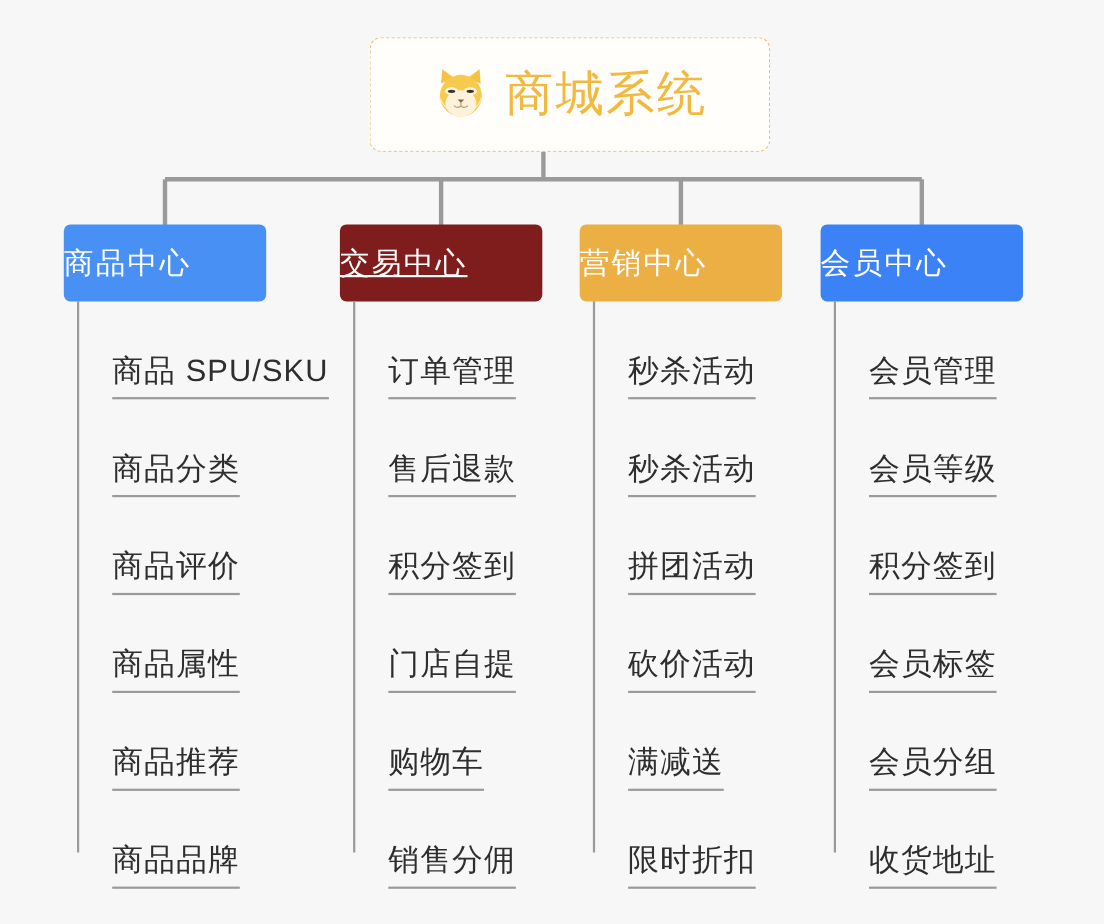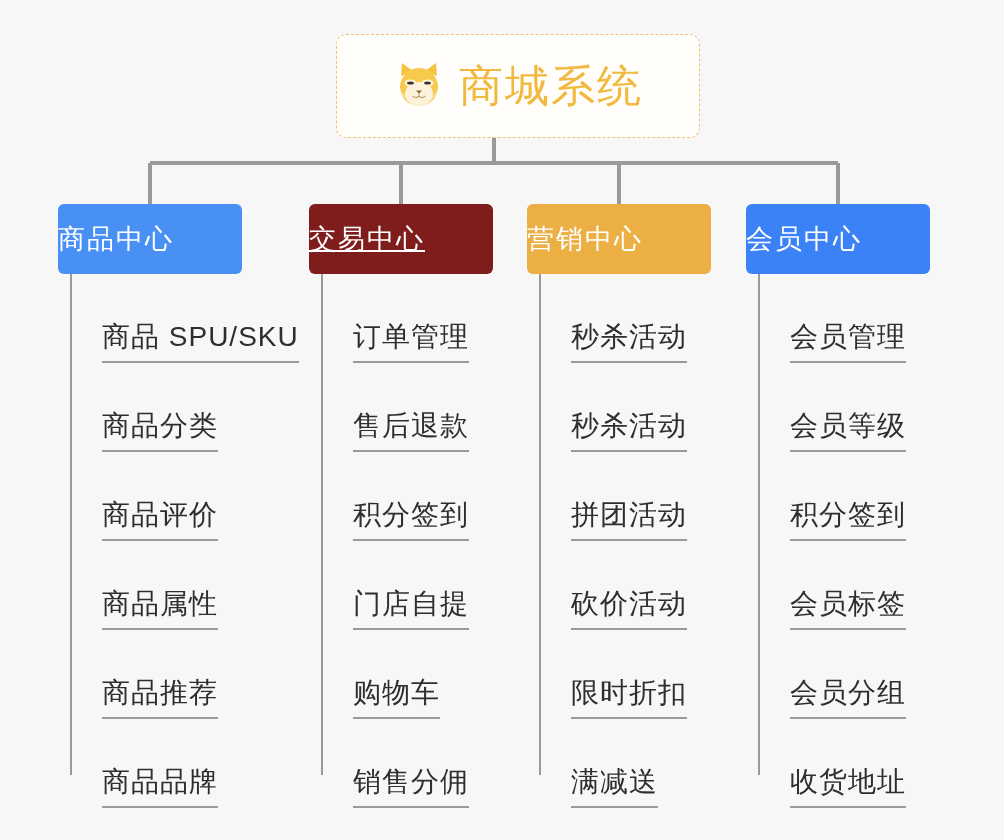--- a/index.html
+++ b/index.html
@@ -220,24 +220,24 @@
       <div class="leaf-item">
         <span class="leaf-label">秒杀活动</span>
       </div>
       <div class="leaf-item">
         <span class="leaf-label">拼团活动</span>
       </div>
       <div class="leaf-item">
         <span class="leaf-label">砍价活动</span>
       </div>
       <div class="leaf-item">
+        <span class="leaf-label">满减送</span>
+      </div>
+      <div class="leaf-item">
         <span class="leaf-label">限时折扣</span>
-      </div>
-      <div class="leaf-item">
-        <span class="leaf-label">满减送</span>
       </div>
     </div>
   </div>
 
   <div class="column" style="left:746px; width:184px;">
     <div class="cat-box" style="background: #3b82f6;">
       <span>会员中心</span>
     </div>
     <div class="leaf-list">
       <div class="leaf-spine"></div>

